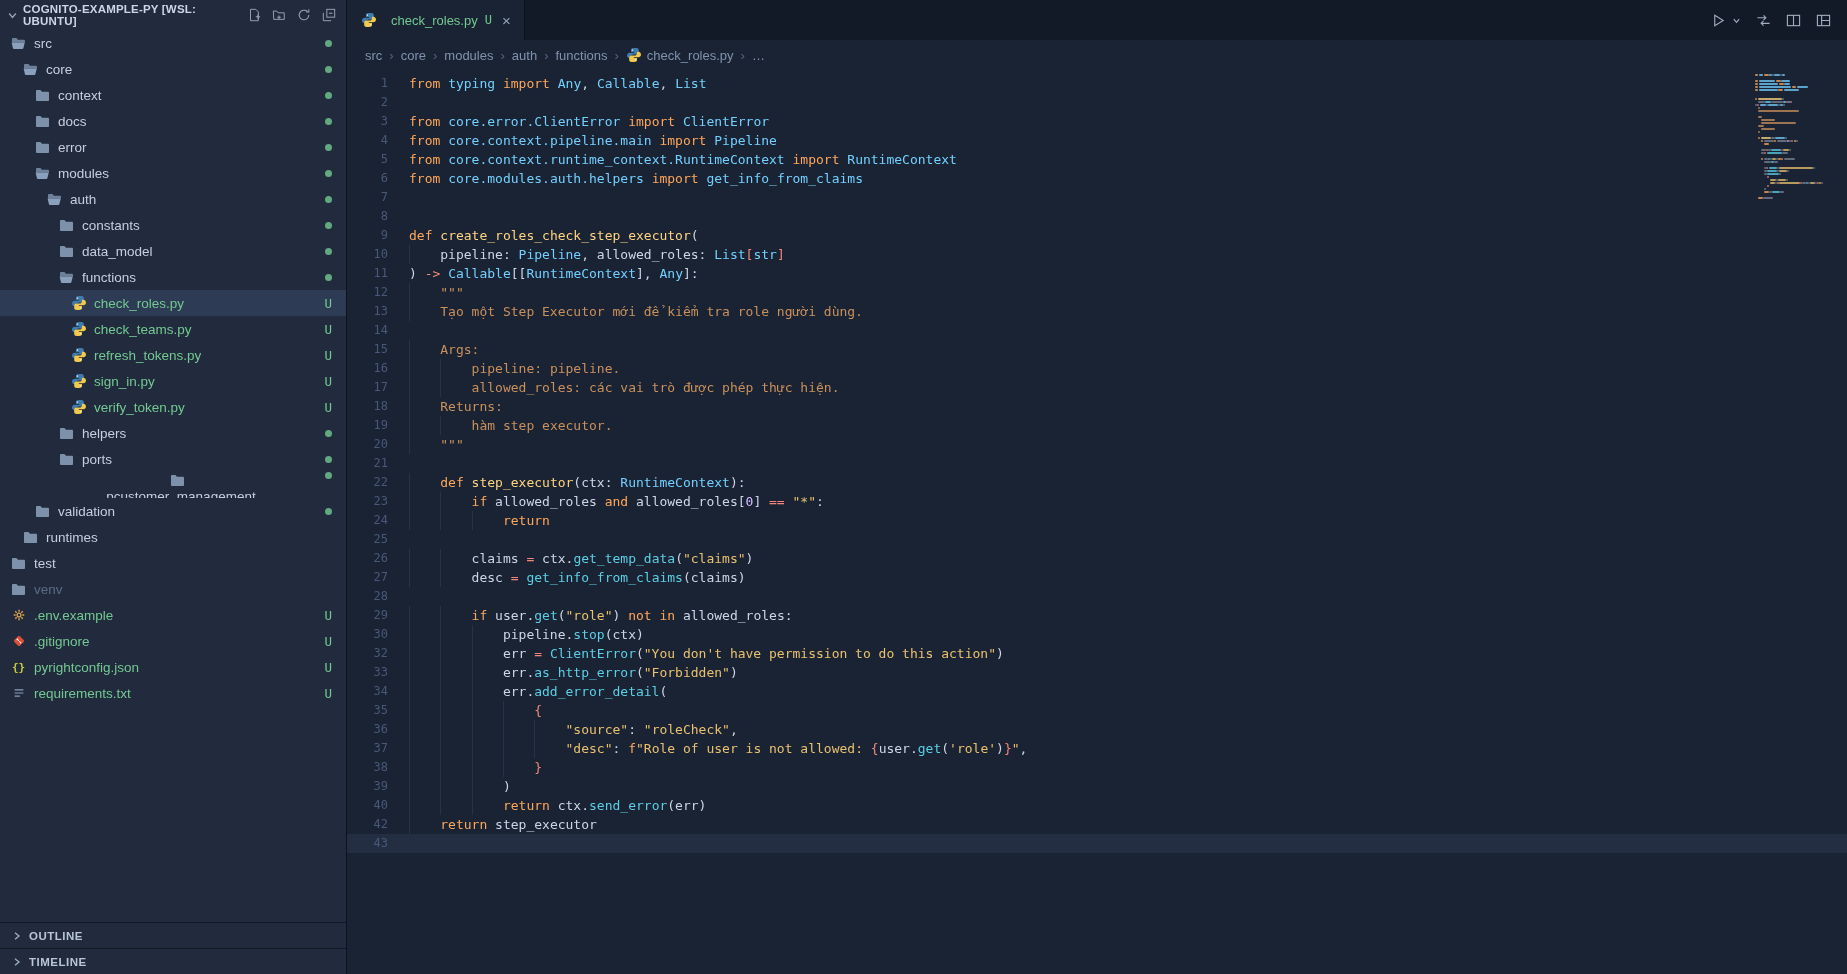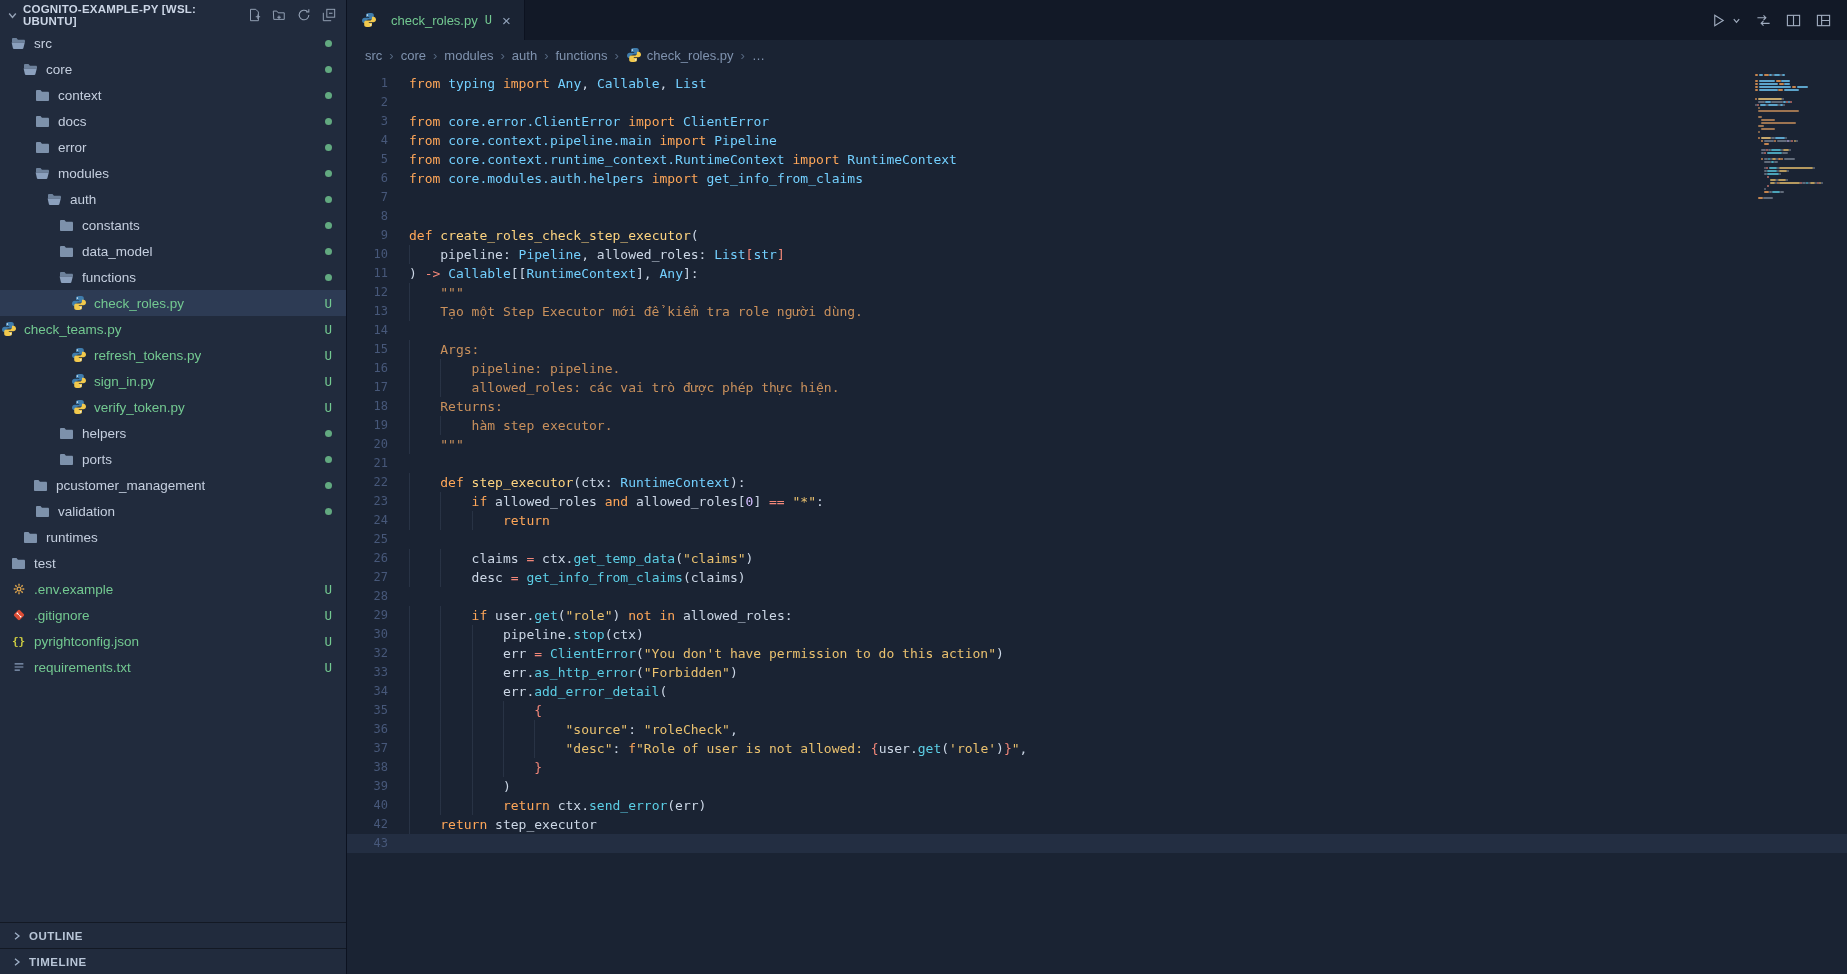--- a/index.html
+++ b/index.html
@@ -213,21 +213,21 @@
             <svg width="16" height="16" viewBox="0 0 16 16">
               <path fill="#3f7cac" d="M8 1C6 1 5 1.8 5 3v2h3.2v.7H3.7C2.2 5.7 1 6.8 1 8.5c0 1.7 1.2 2.8 2.7 2.8H5V9.7C5 8.3 6.2 7.4 7.6 7.4h2.9c1.3 0 2.3-.9 2.3-2.2V3c0-1.2-1-2-2.4-2H8z"></path>
               <path fill="#f2c94c" d="M8 15c2 0 3-.8 3-2v-2H7.8v-.7h4.5c1.5 0 2.7-1.1 2.7-2.8 0-1.7-1.2-2.8-2.7-2.8H11v1.6c0 1.4-1.2 2.3-2.6 2.3H5.5c-1.3 0-2.3.9-2.3 2.2V13c0 1.2 1 2 2.4 2H8z"></path>
               <circle fill="#dbe7f3" cx="6.4" cy="3.1" r=".8"></circle>
               <circle fill="#dbe7f3" cx="9.6" cy="12.9" r=".8"></circle>
             </svg>
           </span>
           <span class="tree-name untracked">check_roles.py</span>
           <span class="tree-badge u">U</span>
         </div>
-        <div class="tree-row" style=" align-items: center;">
+        <div class="tree-row" style="padding-left: 70px; align-items: center;">
           <span class="tree-icon">
             <svg width="16" height="16" viewBox="0 0 16 16">
               <path fill="#3f7cac" d="M8 1C6 1 5 1.8 5 3v2h3.2v.7H3.7C2.2 5.7 1 6.8 1 8.5c0 1.7 1.2 2.8 2.7 2.8H5V9.7C5 8.3 6.2 7.4 7.6 7.4h2.9c1.3 0 2.3-.9 2.3-2.2V3c0-1.2-1-2-2.4-2H8z"></path>
               <path fill="#f2c94c" d="M8 15c2 0 3-.8 3-2v-2H7.8v-.7h4.5c1.5 0 2.7-1.1 2.7-2.8 0-1.7-1.2-2.8-2.7-2.8H11v1.6c0 1.4-1.2 2.3-2.6 2.3H5.5c-1.3 0-2.3.9-2.3 2.2V13c0 1.2 1 2 2.4 2H8z"></path>
               <circle fill="#dbe7f3" cx="6.4" cy="3.1" r=".8"></circle>
               <circle fill="#dbe7f3" cx="9.6" cy="12.9" r=".8"></circle>
             </svg>
           </span>
           <span class="tree-name untracked">check_teams.py</span>
           <span class="tree-badge u">U</span>
@@ -279,21 +279,21 @@
         </div>
         <div class="tree-row" style="padding-left: 58px;">
           <span class="tree-icon">
             <svg width="15" height="13" viewBox="0 0 16 14">
               <path fill="#7d91ab" d="M1 2.2C1 1.5 1.5 1 2.2 1h3.6l1.6 2h6.4c.7 0 1.2.5 1.2 1.2v7.6c0 .7-.5 1.2-1.2 1.2H2.2C1.5 13 1 12.5 1 11.8V2.2z"></path>
             </svg>
           </span>
           <span class="tree-name">ports</span>
           <span class="tree-badge dot"></span>
         </div>
-        <div class="tree-row" style="padding-left: 32px;">
+        <div class="tree-row" style="padding-left: 46px; flex-direction: column;">
           <span class="tree-icon">
             <svg width="15" height="13" viewBox="0 0 16 14">
               <path fill="#7d91ab" d="M1 2.2C1 1.5 1.5 1 2.2 1h3.6l1.6 2h6.4c.7 0 1.2.5 1.2 1.2v7.6c0 .7-.5 1.2-1.2 1.2H2.2C1.5 13 1 12.5 1 11.8V2.2z"></path>
             </svg>
           </span>
           <span class="tree-name">pcustomer_management</span>
           <span class="tree-badge dot"></span>
         </div>
         <div class="tree-row" style="padding-left: 34px;">
           <span class="tree-icon">
@@ -312,20 +312,28 @@
           </span>
           <span class="tree-name">runtimes</span>
         </div>
         <div class="tree-row" style="padding-left: 10px;">
           <span class="tree-icon">
             <svg width="15" height="13" viewBox="0 0 16 14">
               <path fill="#7d91ab" d="M1 2.2C1 1.5 1.5 1 2.2 1h3.6l1.6 2h6.4c.7 0 1.2.5 1.2 1.2v7.6c0 .7-.5 1.2-1.2 1.2H2.2C1.5 13 1 12.5 1 11.8V2.2z"></path>
             </svg>
           </span>
           <span class="tree-name">test</span>
+        </div>
+        <div class="tree-row dim" style="padding-left: 10px;">
+          <span class="tree-icon">
+            <svg width="15" height="13" viewBox="0 0 16 14">
+              <path fill="#7d91ab" d="M1 2.2C1 1.5 1.5 1 2.2 1h3.6l1.6 2h6.4c.7 0 1.2.5 1.2 1.2v7.6c0 .7-.5 1.2-1.2 1.2H2.2C1.5 13 1 12.5 1 11.8V2.2z"></path>
+            </svg>
+          </span>
+          <span class="tree-name">venv</span>
         </div>
         <div class="tree-row" style="padding-left: 10px;">
           <span class="tree-icon">
             <svg width="14" height="14" viewBox="0 0 16 16">
               <circle cx="8" cy="8" r="2.2" fill="none" stroke="#e0a64e" stroke-width="1.4"></circle>
               <g stroke="#e0a64e" stroke-width="1.6">
                 <path d="M8 2v2.2M8 11.8V14M2 8h2.2M11.8 8H14M3.8 3.8l1.5 1.5M10.7 10.7l1.5 1.5M12.2 3.8l-1.5 1.5M5.3 10.7l-1.5 1.5"></path>
               </g>
             </svg>
           </span>

